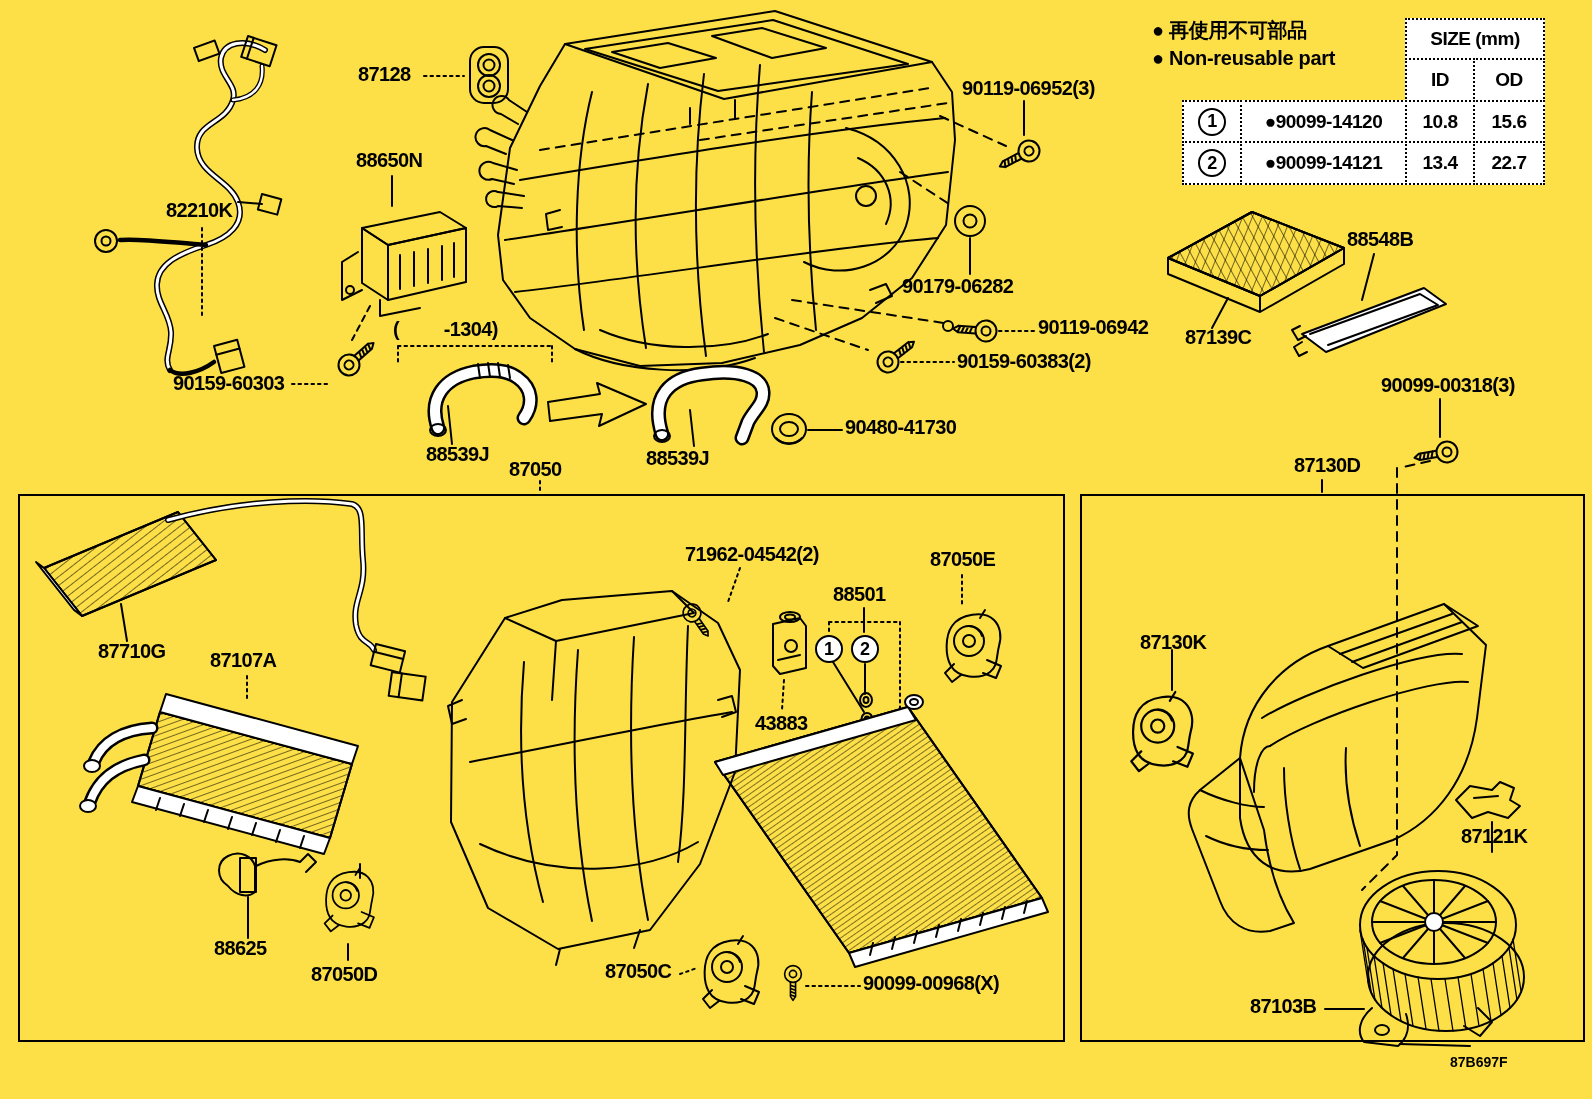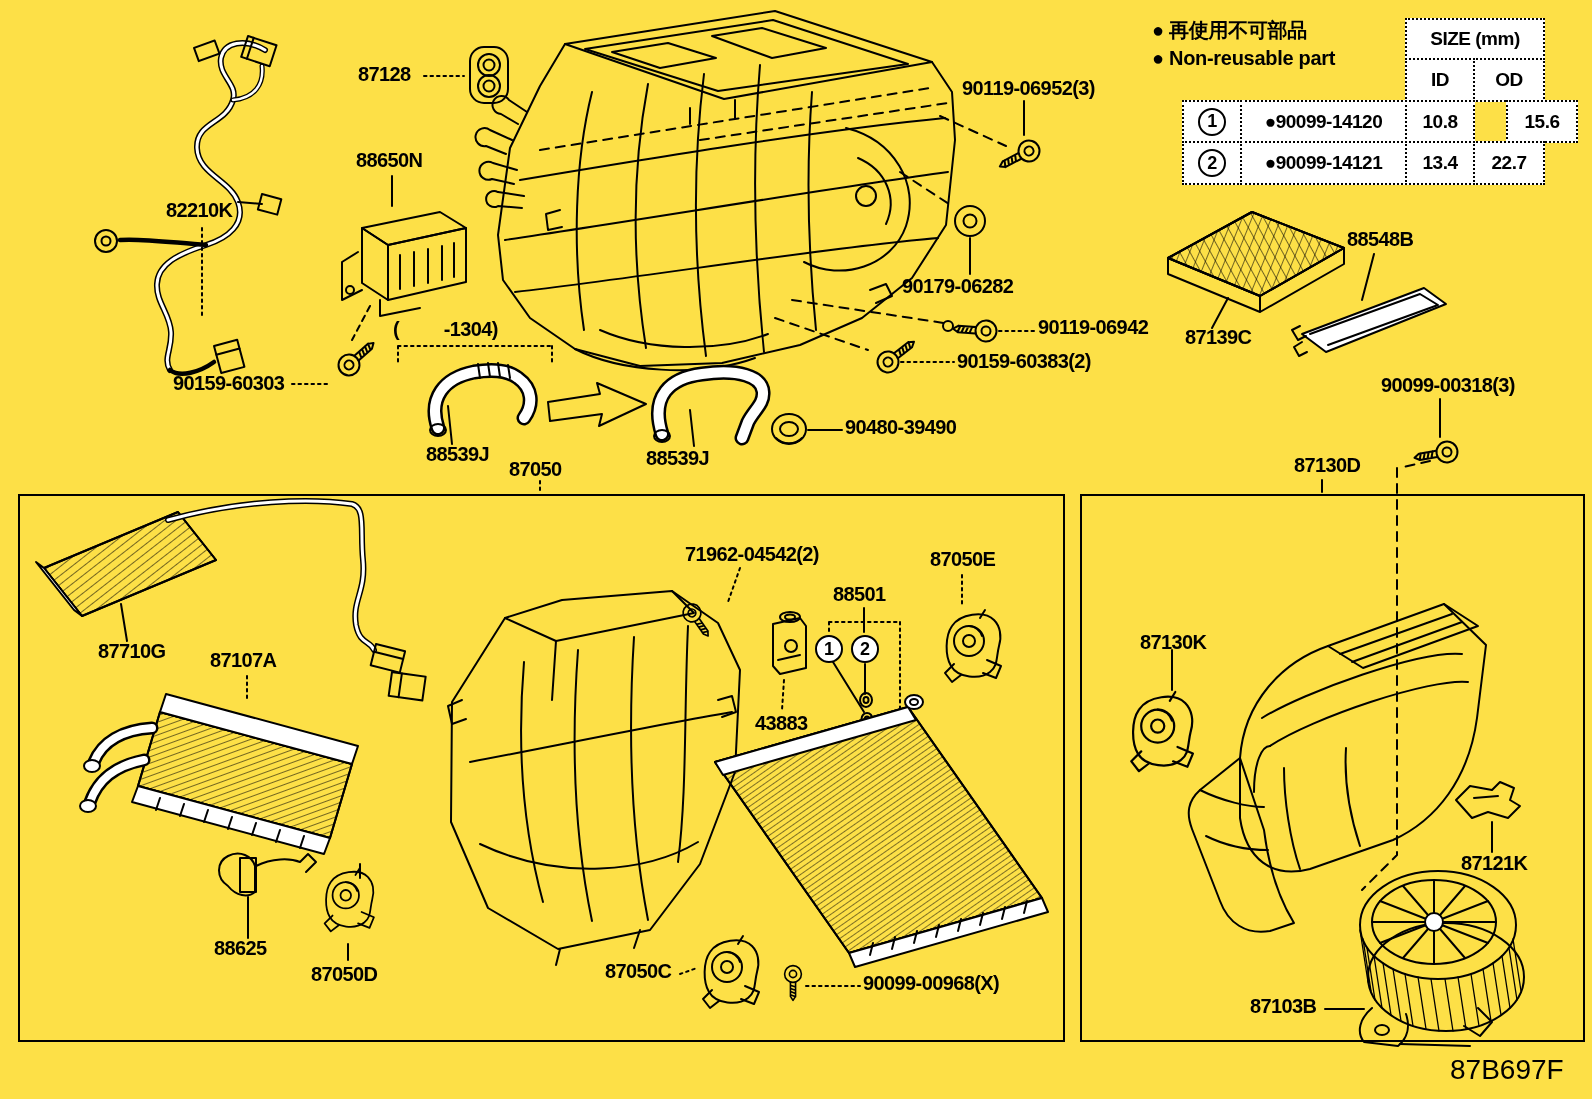--- a/index.html
+++ b/index.html
@@ -11,21 +11,21 @@
        white-space:pre;line-height:1;color:#000}
   .bigbox{position:absolute;border:2.5px solid #000;background:transparent}
   .legend{position:absolute;left:1152px;top:16px;font-weight:700;font-size:20px;
           line-height:28px;letter-spacing:-0.3px}
   .cell{position:absolute;border:2px dotted #000;display:flex;align-items:center;
         justify-content:center;font-weight:700;font-size:19px;letter-spacing:-0.5px;background:#fff}
   .circ{width:28px;height:28px;border:2.5px solid #000;border-radius:50%;
         display:flex;align-items:center;justify-content:center;
         font-weight:700;font-size:18px;background:#fff}
   .circ.abs{position:absolute}
-  .code{position:absolute;font-weight:400;font-size:28px;letter-spacing:0}
+  .code{position:absolute;font-weight:700;font-size:14px;letter-spacing:0}
 </style>
 </head>
 <body>
 
 <div class="canvas">
 
   <svg class="art" width="1592" height="1099" viewBox="0 0 1592 1099">
     <defs>
       <pattern id="hFin" width="7" height="7" patternUnits="userSpaceOnUse" patternTransform="rotate(52)">
         <line x1="0" y1="0" x2="0" y2="7" stroke="#000" stroke-width="1.1"></line>
@@ -389,21 +389,21 @@
   <div>
     <div class="cell" style="left:1405px;top:18px;width:140px;height:42px">SIZE (mm)</div>
     <div class="cell" style="left:1405px;top:58px;width:70px;height:44px">ID</div>
     <div class="cell" style="left:1473px;top:58px;width:72px;height:44px">OD</div>
 
     <div class="cell" style="left:1182px;top:100px;width:60px;height:43px">
       <span class="circ">1</span>
     </div>
     <div class="cell" style="left:1240px;top:100px;width:167px;height:43px">●90099-14120</div>
     <div class="cell" style="left:1405px;top:100px;width:70px;height:43px">10.8</div>
-    <div class="cell" style="left:1506px;top:100px;width:72px;height:43px">15.6</div>
+    <div class="cell" style="left:1473px;top:100px;width:72px;height:43px">15.6</div>
 
     <div class="cell" style="left:1182px;top:141px;width:60px;height:44px">
       <span class="circ">2</span>
     </div>
     <div class="cell" style="left:1240px;top:141px;width:167px;height:44px">●90099-14121</div>
     <div class="cell" style="left:1405px;top:141px;width:70px;height:44px">13.4</div>
     <div class="cell" style="left:1473px;top:141px;width:72px;height:44px">22.7</div>
   </div>
 
   <div class="lbl" style="left:358px;top:64px">87128</div>
@@ -411,37 +411,37 @@
   <div class="lbl" style="left:166px;top:200px">82210K</div>
   <div class="lbl" style="left:173px;top:373px">90159-60303</div>
   <div class="lbl" style="left:393px;top:319px">(         -1304)</div>
   <div class="lbl" style="left:426px;top:444px">88539J</div>
   <div class="lbl" style="left:509px;top:459px">87050</div>
   <div class="lbl" style="left:646px;top:448px">88539J</div>
   <div class="lbl" style="left:962px;top:78px">90119-06952(3)</div>
   <div class="lbl" style="left:902px;top:276px">90179-06282</div>
   <div class="lbl" style="left:1038px;top:317px">90119-06942</div>
   <div class="lbl" style="left:957px;top:351px">90159-60383(2)</div>
-  <div class="lbl" style="left:845px;top:417px">90480-39490</div>
+  <div class="lbl" style="left:845px;top:417px">90480-41730</div>
   <div class="lbl" style="left:1347px;top:229px">88548B</div>
   <div class="lbl" style="left:1185px;top:327px">87139C</div>
   <div class="lbl" style="left:1381px;top:375px">90099-00318(3)</div>
   <div class="lbl" style="left:1294px;top:455px">87130D</div>
   <div class="lbl" style="left:98px;top:641px">87710G</div>
   <div class="lbl" style="left:210px;top:650px">87107A</div>
   <div class="lbl" style="left:214px;top:938px">88625</div>
   <div class="lbl" style="left:311px;top:964px">87050D</div>
   <div class="lbl" style="left:685px;top:544px">71962-04542(2)</div>
   <div class="lbl" style="left:833px;top:584px">88501</div>
   <div class="lbl" style="left:930px;top:549px">87050E</div>
   <div class="lbl" style="left:755px;top:713px">43883</div>
   <div class="lbl" style="left:605px;top:961px">87050C</div>
   <div class="lbl" style="left:863px;top:973px">90099-00968(X)</div>
   <div class="lbl" style="left:1140px;top:632px">87130K</div>
-  <div class="lbl" style="left:1461px;top:853px">87121K</div>
+  <div class="lbl" style="left:1461px;top:826px">87121K</div>
   <div class="lbl" style="left:1250px;top:996px">87103B</div>
 
   <div class="circ abs" style="left:815px;top:635px">1</div>
   <div class="circ abs" style="left:851px;top:635px">2</div>
 
   <div class="code" style="left:1450px;top:1054px">87B697F</div>
 
 </div>
 
 </body></html>

